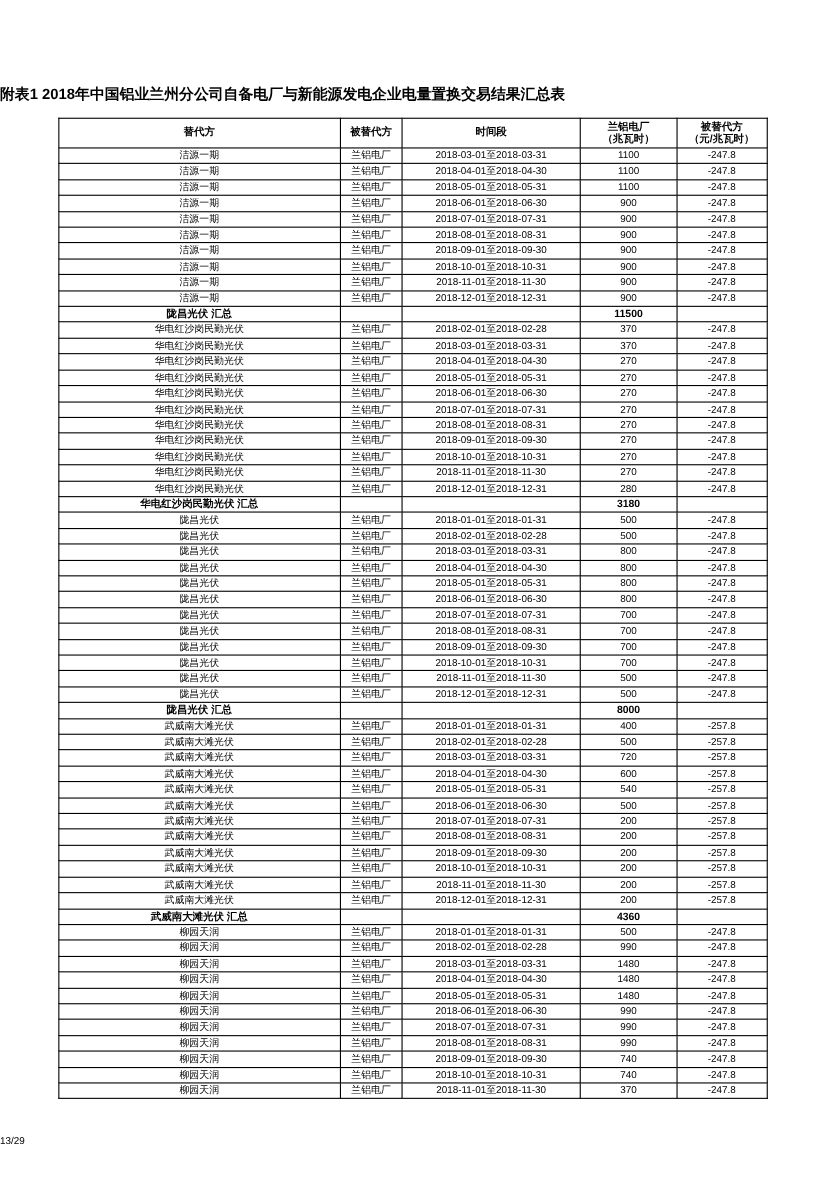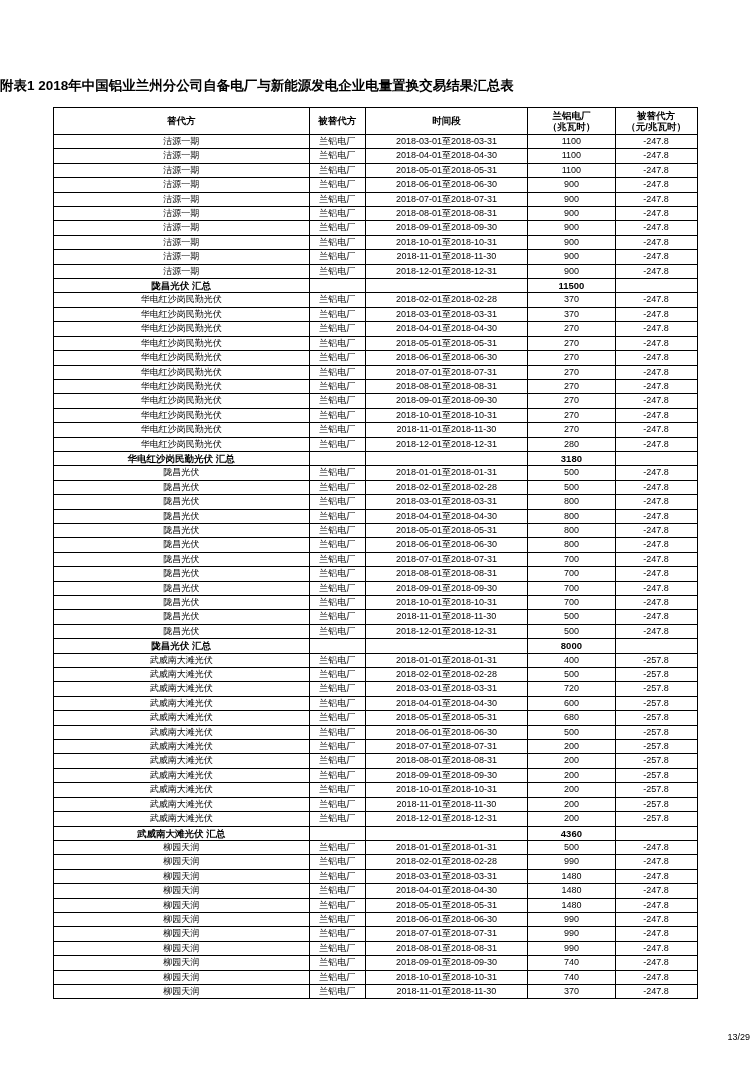--- a/index.html
+++ b/index.html
@@ -54,21 +54,21 @@
   }
   table.results tr.summary td {
     font-weight: bold;
     font-size: 9.5px;
   }
   .footer {
     position: absolute;
     left: 0;
     right: 0;
     top: 1032px;
-    text-align: right;
+    text-align: left;
     font-size: 9px;
   }
   .col-sub    { width: 39.8%; }
   .col-repl   { width: 8.7%;  }
   .col-period { width: 25.2%; }
   .col-vol    { width: 13.6%; }
   .col-price  { width: 12.7%; }
 </style>
 </head>
 <body>
@@ -383,21 +383,21 @@
           <td>武威南大滩光伏</td>
           <td>兰铝电厂</td>
           <td>2018-04-01至2018-04-30</td>
           <td>600</td>
           <td>-257.8</td>
         </tr>
         <tr>
           <td>武威南大滩光伏</td>
           <td>兰铝电厂</td>
           <td>2018-05-01至2018-05-31</td>
-          <td>680</td>
+          <td>540</td>
           <td>-257.8</td>
         </tr>
         <tr>
           <td>武威南大滩光伏</td>
           <td>兰铝电厂</td>
           <td>2018-06-01至2018-06-30</td>
           <td>500</td>
           <td>-257.8</td>
         </tr>
         <tr>

